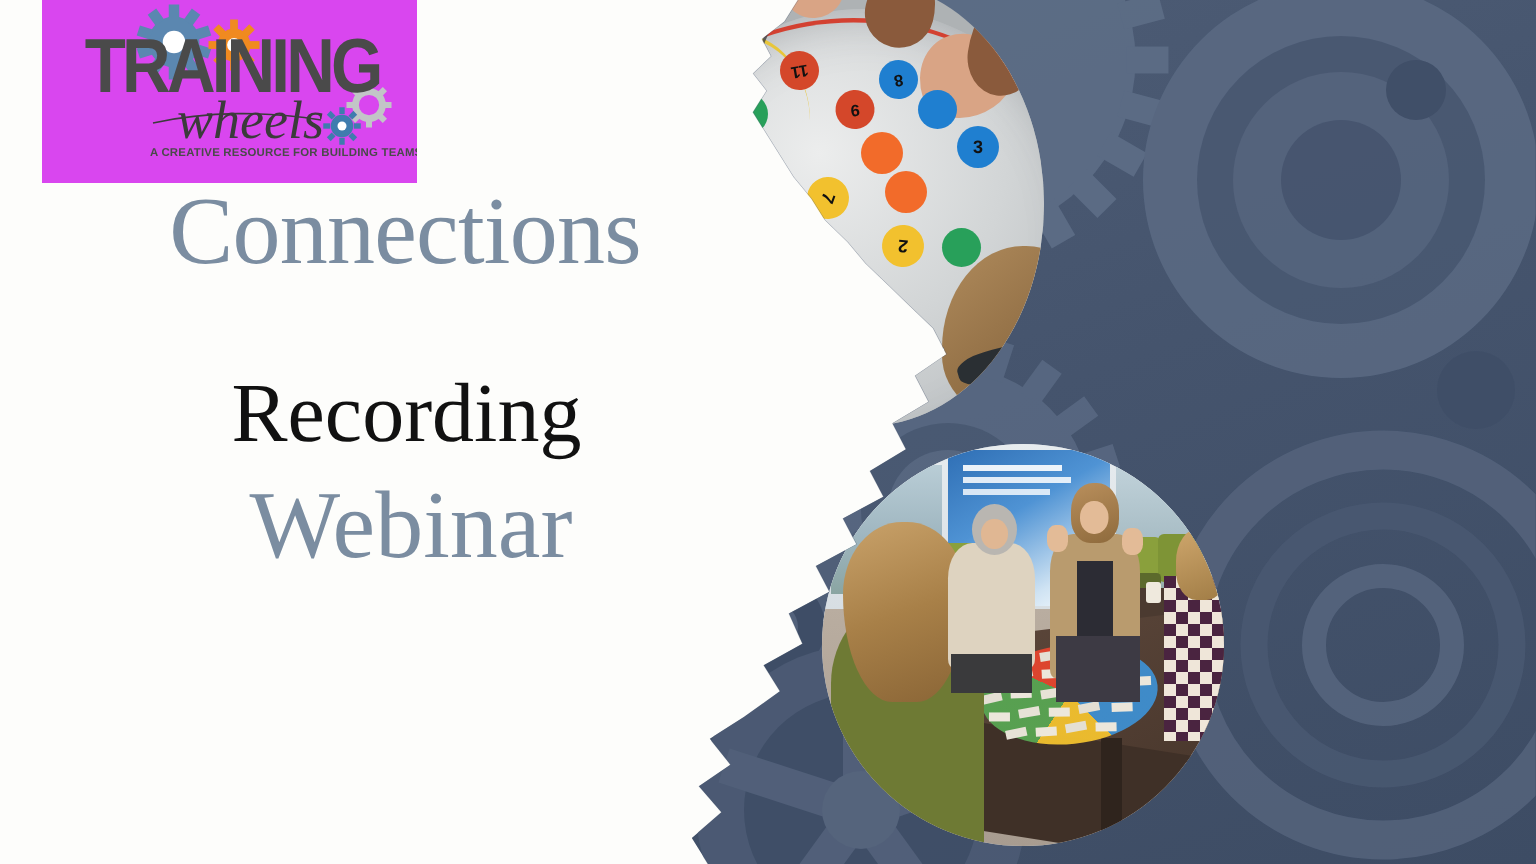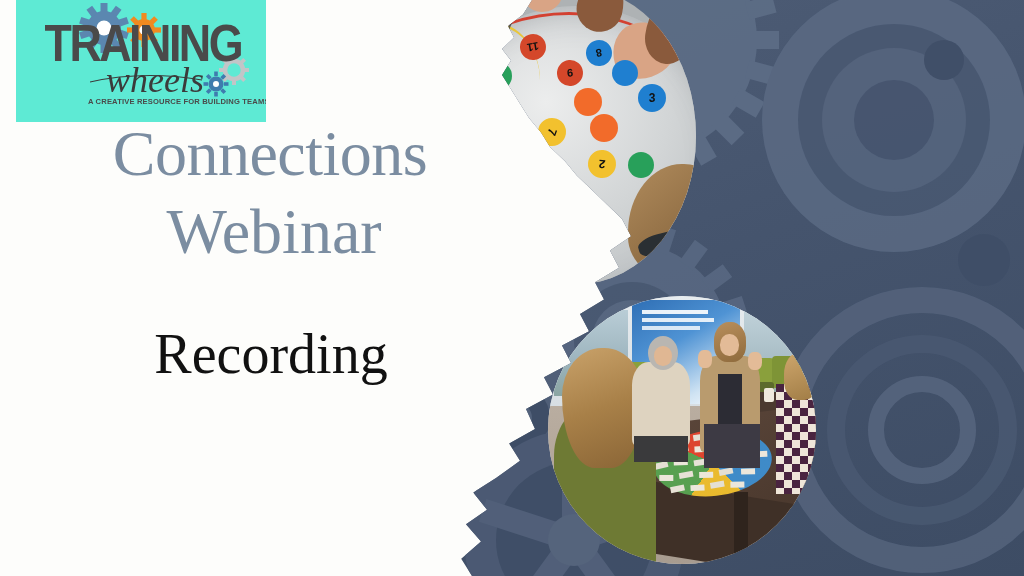--- a/index.html
+++ b/index.html
@@ -71,25 +71,25 @@
   }
   .hair-blob {
     position: absolute;
     background: linear-gradient(140deg, #b08b5c 0%, #8d6b42 60%, #6d5230 100%);
     border-radius: 50% 50% 46% 54% / 58% 62% 40% 40%;
   }
 
   
   #logo-panel {
     position: absolute;
-    left: 16px;
+    left: 28px;
     top: 0px;
     width: 250px;
     height: 122px;
-    background: #5eead4;
+    background: #d946ef;
   }
   #logo-art {
     position: absolute;
     inset: 0;
   }
 
   
   #title-block {
     position: absolute;
     left: 0;
@@ -498,17 +498,17 @@
       <text x="90" y="92" font-family="Liberation Serif, serif" font-size="36" font-style="italic" fill="#3b3b3b">wheels</text>
 
       <path d="M74 82 C 110 74, 150 74, 186 80" stroke="#3b3b3b" stroke-width="1.1" fill="none"></path>
 
       <text x="72" y="104" font-family="Liberation Sans, sans-serif" font-size="7.6" font-weight="bold" fill="#4a4a4a" letter-spacing="0.15">A CREATIVE RESOURCE FOR BUILDING TEAMS</text>
     </svg>
   </div>
 
   <div id="title-block">
     <p class="line" id="line-connections">Connections</p>
+    <p class="line" id="line-recording">Recording</p>
     <p class="line" id="line-webinar">Webinar</p>
-    <p class="line" id="line-recording">Recording</p>
   </div>
 
 </div>
 
 </body></html>

